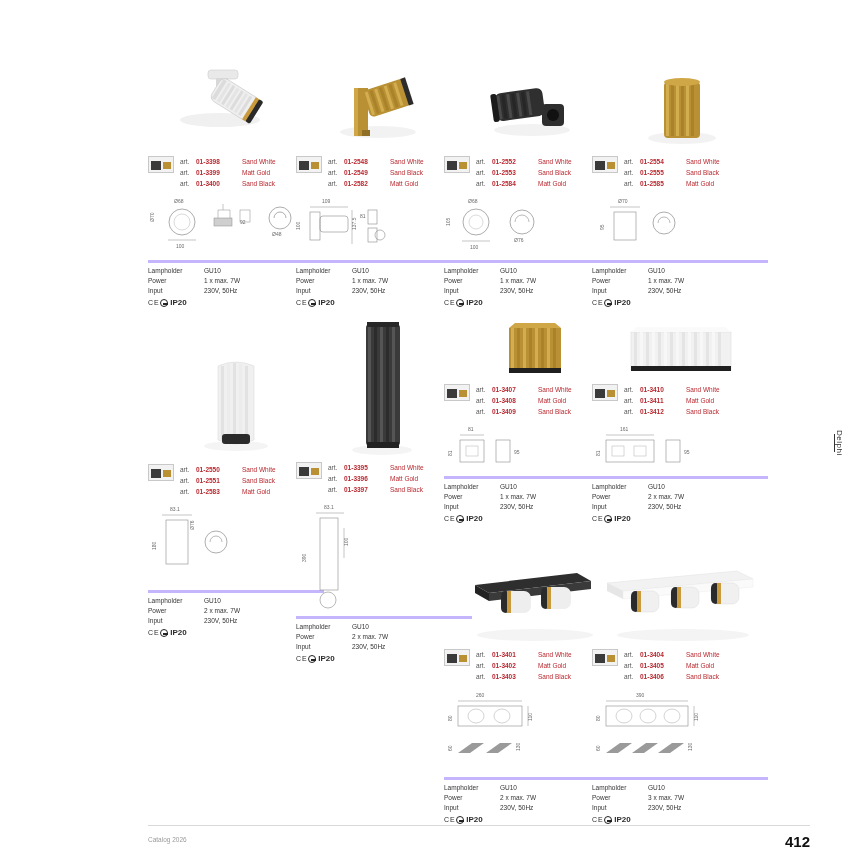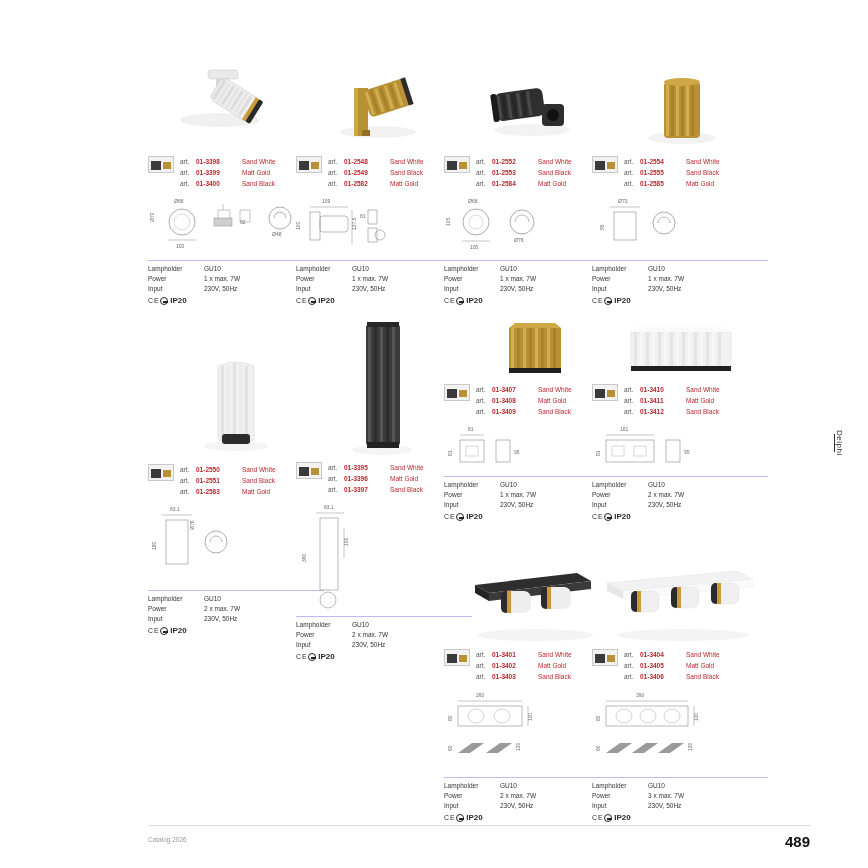--- a/index.html
+++ b/index.html
@@ -53,21 +53,21 @@
     position: relative;
     height: 58px;
     font-size: 5px;
     color: #6b6b6b;
   }
   .tech svg { display: block; }
 
   
   .spec {
     margin-top: 6px;
-    border-top: 1px solid #c4b5fd;
+    border-top: 3px solid #c4b5fd;
     padding-top: 3px;
     font-size: 6.5px;
     line-height: 10px;
     color: #2b2b2b;
     width: 176px;
   }
   .spec .row { display: flex; }
   .spec .k { width: 56px; color: #333; }
   .spec .v { color: #333; }
   .marks { margin-top: 2px; display: flex; align-items: center; gap: 2px; }
@@ -888,15 +888,15 @@
     </div>
   </div>
 
   <div class="side-label">
     <span>Delphi</span>
     <span class="bar"></span>
   </div>
 
   <div class="footer-line"></div>
   <div class="cat-label">Catalog 2026</div>
-  <div class="page-num">489</div>
+  <div class="page-num">412</div>
 
 </div>
 
 </body></html>

